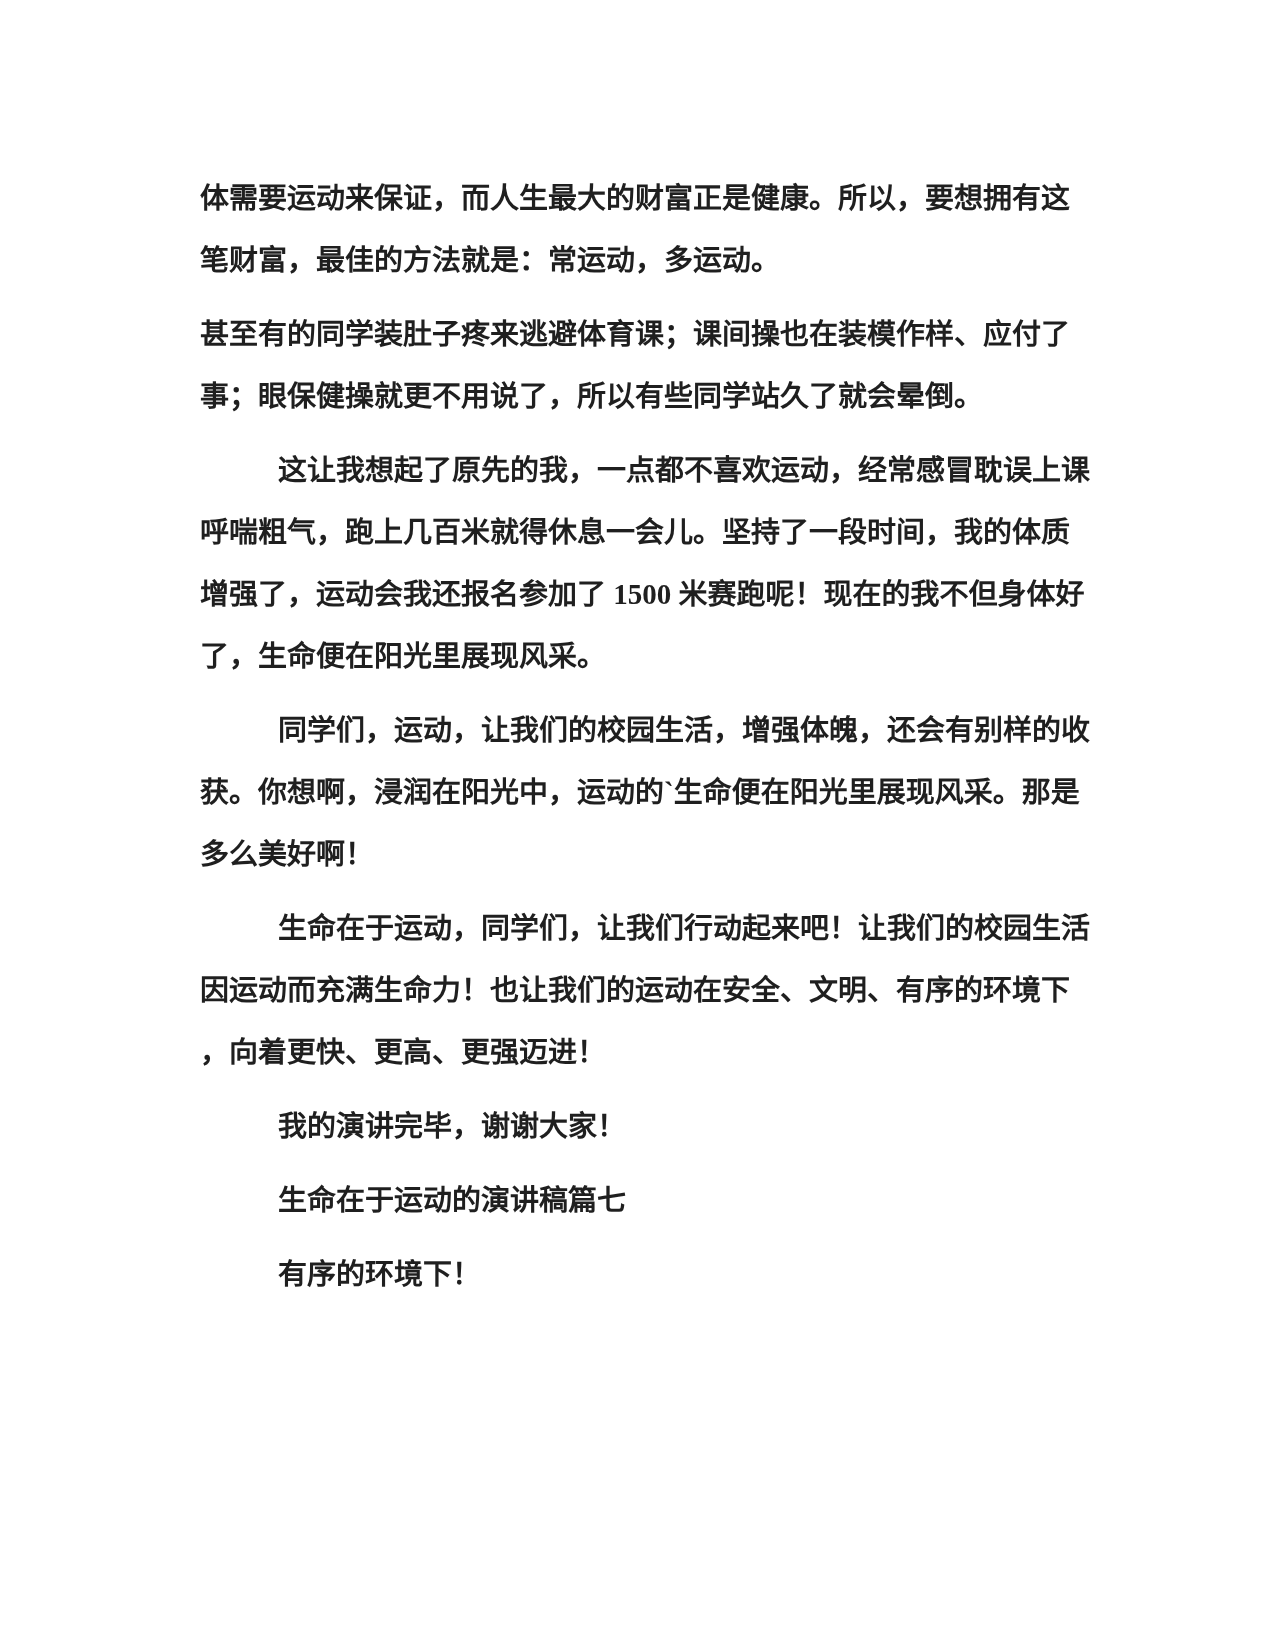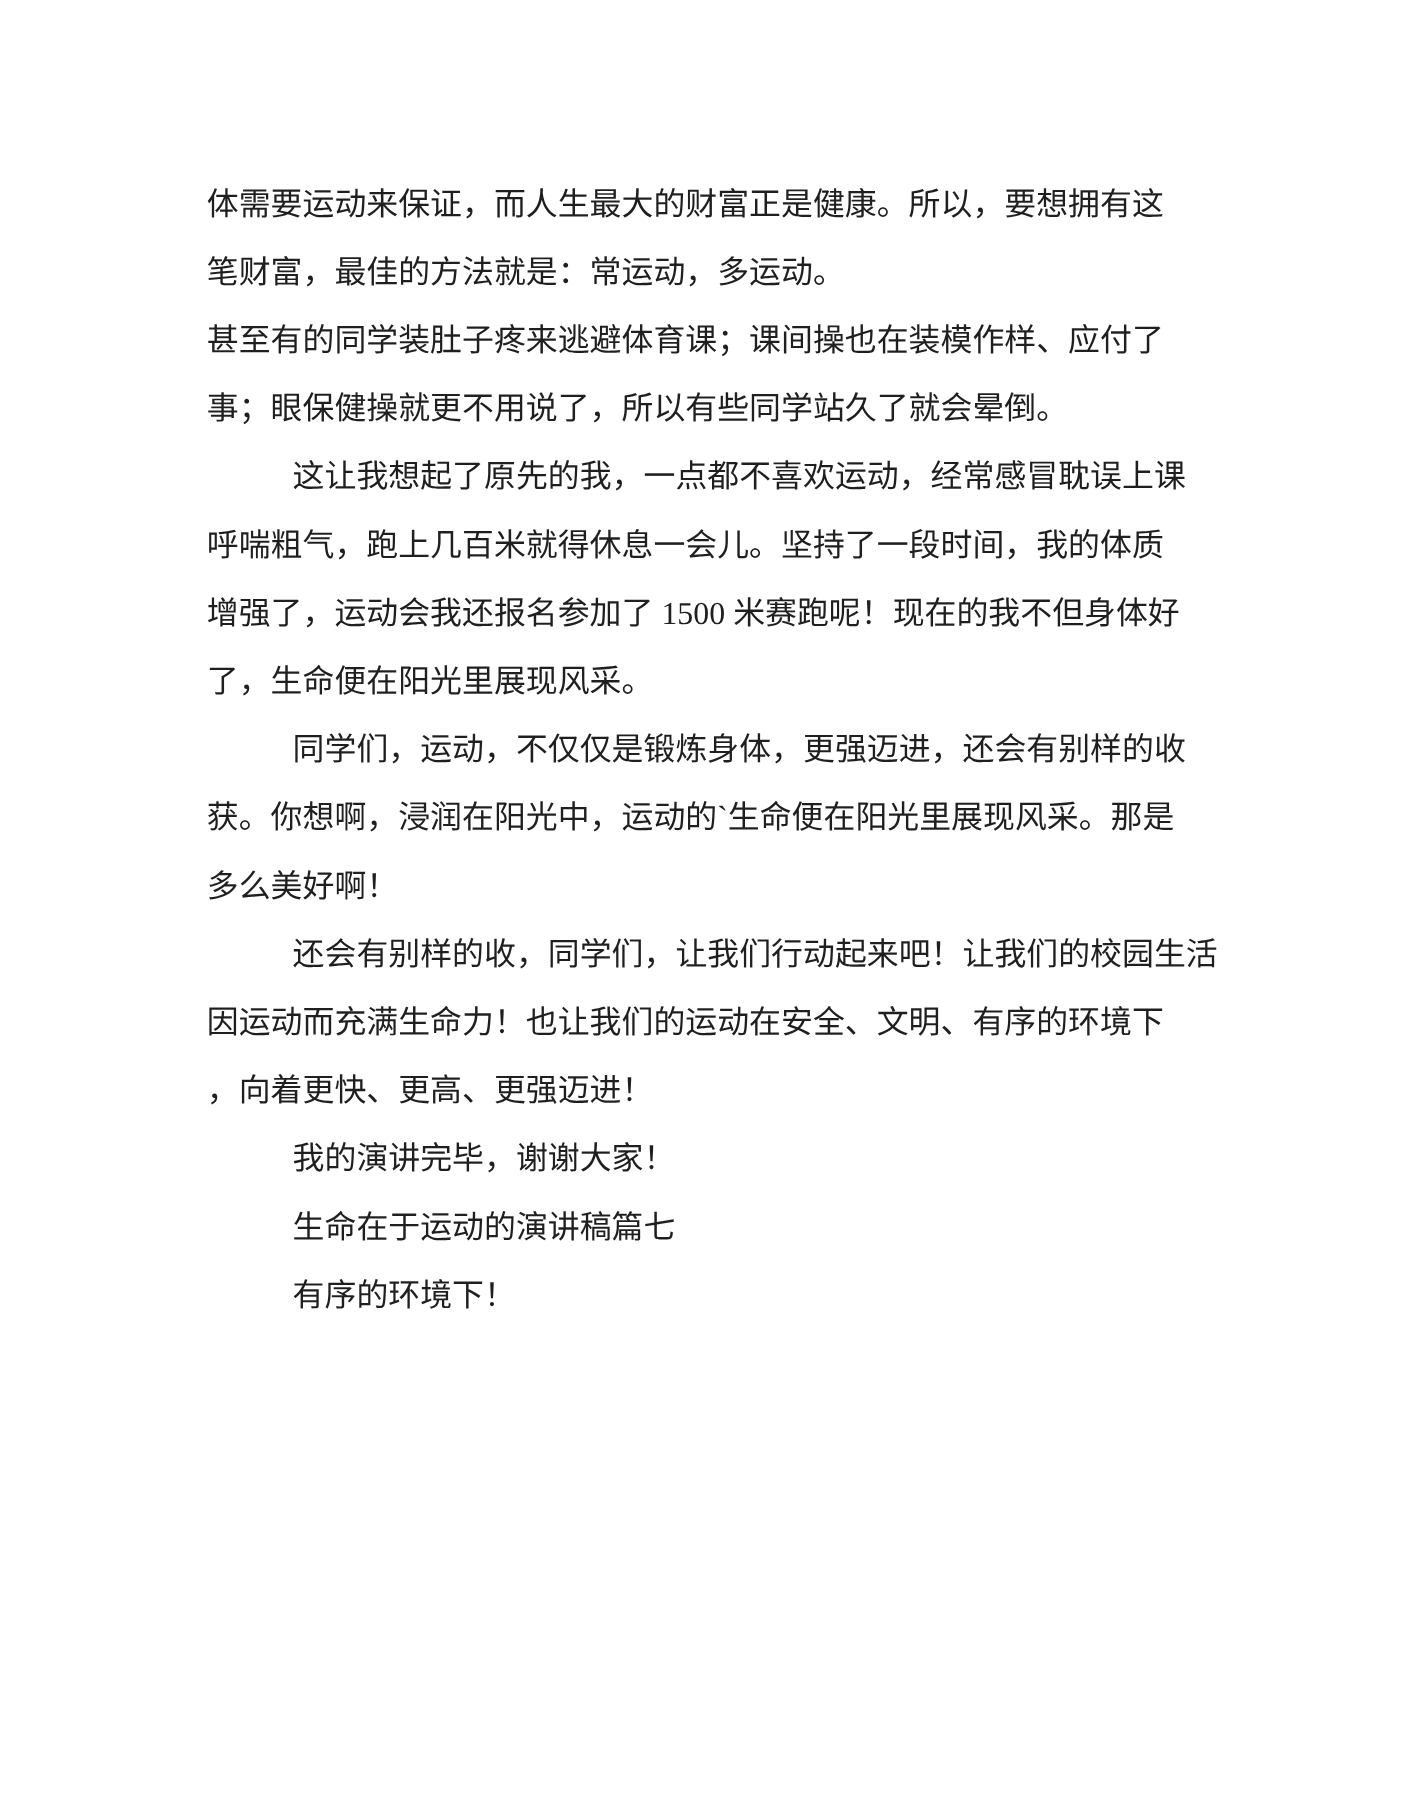--- a/index.html
+++ b/index.html
@@ -23,22 +23,23 @@
     position: absolute;
     left: 188px;
     top: 155px;
     width: 886px;
     color: #1f1f1f;
     font-size: 29px;
     line-height: 62px;
     font-weight: normal;
   }
   .paragraph {
-    margin: 0;
+    margin: 12px;
     padding: 0;
+    font-weight: bold;
   }
   .text-line {
     white-space: pre;
     height: 62px;
     overflow: visible;
   }
   .text-line.indented {
     padding-left: 78px;
   }
 </style>
@@ -55,26 +56,26 @@
         <div class="text-line">甚至有的同学装肚子疼来逃避体育课；课间操也在装模作样、应付了</div>
         <div class="text-line">事；眼保健操就更不用说了，所以有些同学站久了就会晕倒。</div>
       </div>
       <div class="paragraph">
         <div class="text-line indented">这让我想起了原先的我，一点都不喜欢运动，经常感冒耽误上课</div>
         <div class="text-line">呼喘粗气，跑上几百米就得休息一会儿。坚持了一段时间，我的体质</div>
         <div class="text-line">增强了，运动会我还报名参加了 1500 米赛跑呢！现在的我不但身体好</div>
         <div class="text-line">了，生命便在阳光里展现风采。</div>
       </div>
       <div class="paragraph">
-        <div class="text-line indented">同学们，运动，不仅仅是锻炼身体，更强迈进，还会有别样的收</div>
+        <div class="text-line indented">同学们，运动，让我们的校园生活，增强体魄，还会有别样的收</div>
         <div class="text-line">获。你想啊，浸润在阳光中，运动的`生命便在阳光里展现风采。那是</div>
         <div class="text-line">多么美好啊！</div>
       </div>
       <div class="paragraph">
-        <div class="text-line indented">还会有别样的收，同学们，让我们行动起来吧！让我们的校园生活</div>
+        <div class="text-line indented">生命在于运动，同学们，让我们行动起来吧！让我们的校园生活</div>
         <div class="text-line">因运动而充满生命力！也让我们的运动在安全、文明、有序的环境下</div>
         <div class="text-line">，向着更快、更高、更强迈进！</div>
       </div>
       <div class="paragraph">
         <div class="text-line indented">我的演讲完毕，谢谢大家！</div>
       </div>
       <div class="paragraph">
         <div class="text-line indented">生命在于运动的演讲稿篇七</div>
       </div>
       <div class="paragraph">

